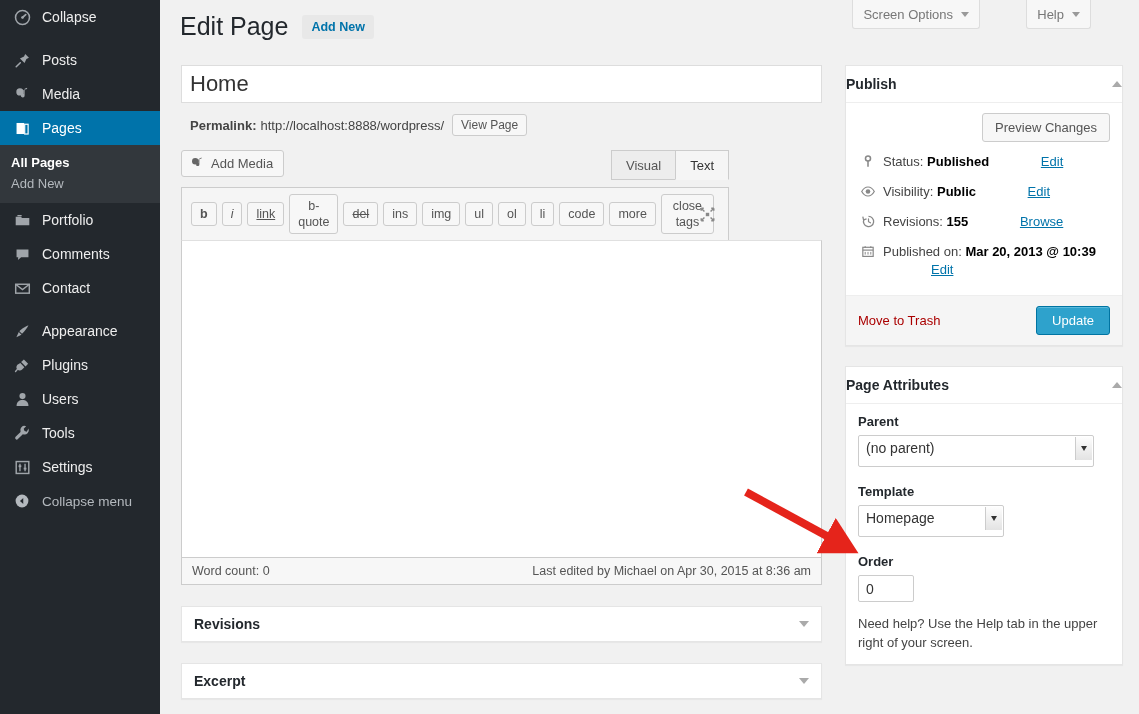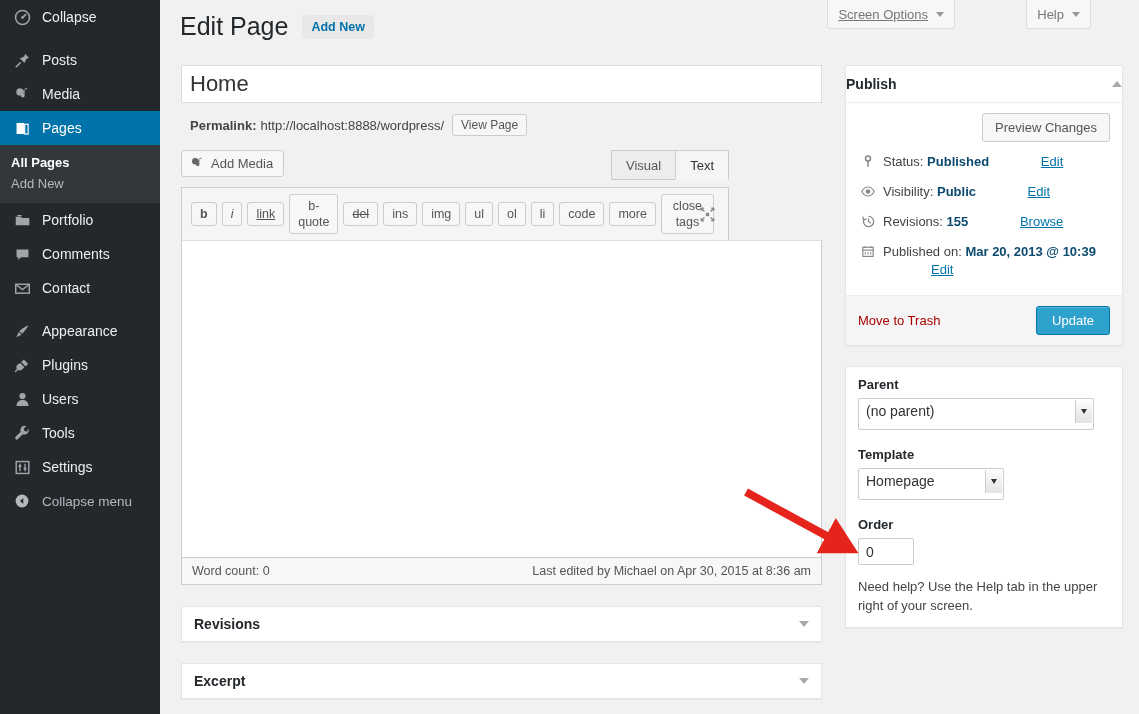--- a/index.html
+++ b/index.html
@@ -78,21 +78,21 @@
     padding: 0 10px;
     cursor: pointer;
     white-space: nowrap;
   }
   .sobtn .tri {
     margin-left: 8px;
     border-left: 4px solid transparent;
     border-right: 4px solid transparent;
     border-top: 5px solid #999;
   }
-  #screen-options-btn { right: 184px; text-decoration: underline; }
+  #screen-options-btn { right: 159px; }
   #help-btn { right: 48px; }
 
   
   #heading {
     position: absolute; left: 180px; top: 14px;
     display: flex; align-items: center;
   }
   #page-title {
     font-size: 25px; font-weight: normal;
     color: #23282d;
@@ -279,21 +279,21 @@
     line-height: 18px;
   }
   .misc-row .mr-icon {
     width: 20px; flex: none;
     color: #888;
     display: flex; align-items: center; justify-content: center;
     margin-right: 5px;
     padding-top: 1px;
   }
   .misc-row .mr-text { flex: 1; }
-  .misc-row b { color: #0c4a6e; }
+  .misc-row b { color: #000000; }
   .lnk { color: #0073aa; text-decoration: underline; cursor: pointer; padding-left: 48px; }
   #publish-actions {
     border-top: 1px solid #eee;
     background: #f5f5f5;
     padding: 10px 12px;
     display: flex; align-items: center; justify-content: space-between;
   }
   #trash-link { color: #a00; font-size: 13px; text-decoration: none; cursor: pointer; }
   #update-btn {
     background: #2ea2cc;
@@ -674,20 +674,24 @@
         </div>
 
       </div>
       <div id="publish-actions">
         <a id="trash-link">Move to Trash</a>
         <button id="update-btn">Update</button>
       </div>
     </div>
 
     <div class="panel">
+      <div class="panel-head">
+        <span class="ph-title">Page Attributes</span>
+        <span class="caret-up"></span>
+      </div>
       <div class="panel-body">
 
         <div class="field-label">Parent</div>
         <div class="sel" id="parent-select">
           <span>(no parent)</span>
           <span class="arrow-box"></span>
         </div>
 
         <div class="field-label">Template</div>
         <div class="sel" id="template-select">

